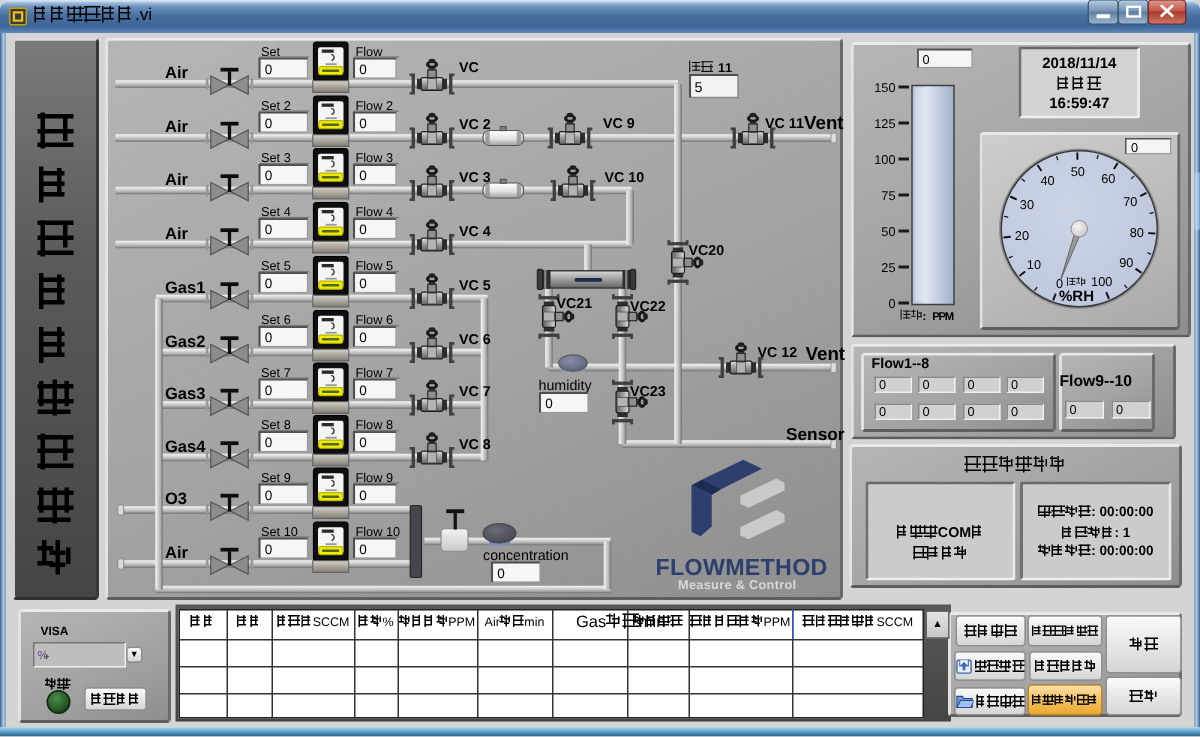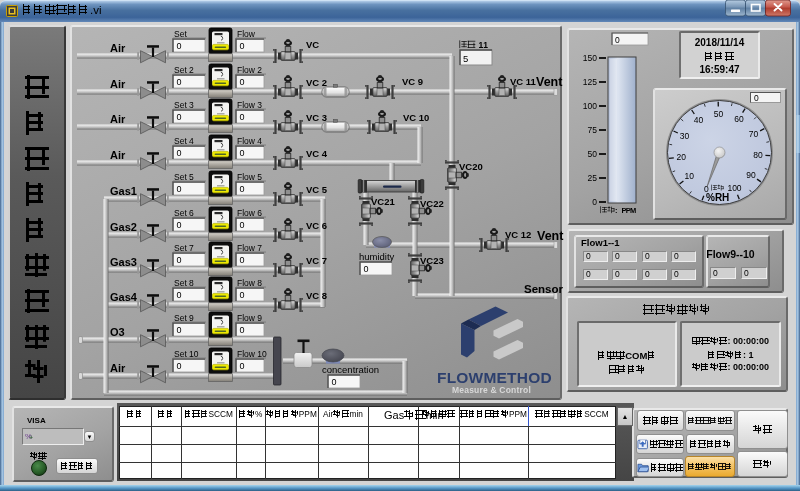--- a/index.html
+++ b/index.html
@@ -163,21 +163,21 @@
     <div class="t" style="left:24px;top:144.2px;font-size:26px;font-weight:bold;width:26px;text-align:center;"><i class="k k0"></i></div>
     <div class="t" style="left:24px;top:179.8px;font-size:26px;font-weight:bold;width:26px;text-align:center;"><i class="k k3"></i></div>
     <div class="t" style="left:24px;top:215.4px;font-size:26px;font-weight:bold;width:26px;text-align:center;"><i class="k k3"></i></div>
     <div class="t" style="left:24px;top:251.0px;font-size:26px;font-weight:bold;width:26px;text-align:center;"><i class="k k1"></i></div>
     <div class="t" style="left:24px;top:286.6px;font-size:26px;font-weight:bold;width:26px;text-align:center;"><i class="k k0"></i></div>
     <div class="t" style="left:24px;top:322.20000000000005px;font-size:26px;font-weight:bold;width:26px;text-align:center;"><i class="k k1"></i></div>
     <div class="t" style="left:24px;top:357.8px;font-size:26px;font-weight:bold;width:26px;text-align:center;"><i class="k k2"></i></div>
     <div class="t" style="left:679px;top:37px;font-size:10px;font-weight:bold;width:81px;text-align:center;">2018/11/14</div>
     <div class="t" style="left:679px;top:51px;font-size:10px;font-weight:bold;width:81px;text-align:center;"><i class="k k3"></i><i class="k k3"></i><i class="k k0"></i></div>
     <div class="t" style="left:679px;top:64px;font-size:10px;font-weight:bold;width:81px;text-align:center;">16:59:47</div>
-    <div class="t" style="left:581px;top:237px;font-size:9.5px;font-weight:bold;">Flow1--1</div>
+    <div class="t" style="left:581px;top:237px;font-size:9.5px;font-weight:bold;">Flow1--8</div>
     <div class="t" style="left:706px;top:248px;font-size:10.5px;font-weight:bold;width:49px;text-align:center;">Flow9--10</div>
     <div class="t" style="left:566px;top:304px;font-size:11.5px;font-weight:bold;width:222px;text-align:center;"><i class="k k0"></i><i class="k k0"></i><i class="k k2"></i><i class="k k1"></i><i class="k k2"></i><i class="k k2"></i></div>
     <div class="t" style="left:577px;top:350px;font-size:9.5px;font-weight:bold;width:100px;text-align:center;"><i class="k k3"></i><i class="k k1"></i><i class="k k1"></i>COM<i class="k k3"></i></div>
     <div class="t" style="left:577px;top:364px;font-size:9.5px;font-weight:bold;width:100px;text-align:center;"><i class="k k0"></i><i class="k k3"></i><i class="k k3"></i><i class="k k2"></i></div>
     <div class="t" style="left:680px;top:336px;font-size:9px;font-weight:bold;width:101px;text-align:center;"><i class="k k1"></i><i class="k k0"></i><i class="k k2"></i><i class="k k0"></i>:  00:00:00</div>
     <div class="t" style="left:680px;top:350px;font-size:9px;font-weight:bold;width:101px;text-align:center;"><i class="k k3"></i><i class="k k0"></i><i class="k k2"></i><i class="k k3"></i>: 1</div>
     <div class="t" style="left:680px;top:362px;font-size:9px;font-weight:bold;width:101px;text-align:center;"><i class="k k2"></i><i class="k k3"></i><i class="k k2"></i><i class="k k0"></i>:  00:00:00</div>
 <svg width="800" height="491" viewBox="0 0 800 491">
 <defs>
 <linearGradient id="gh" x1="0" y1="0" x2="0" y2="1">

